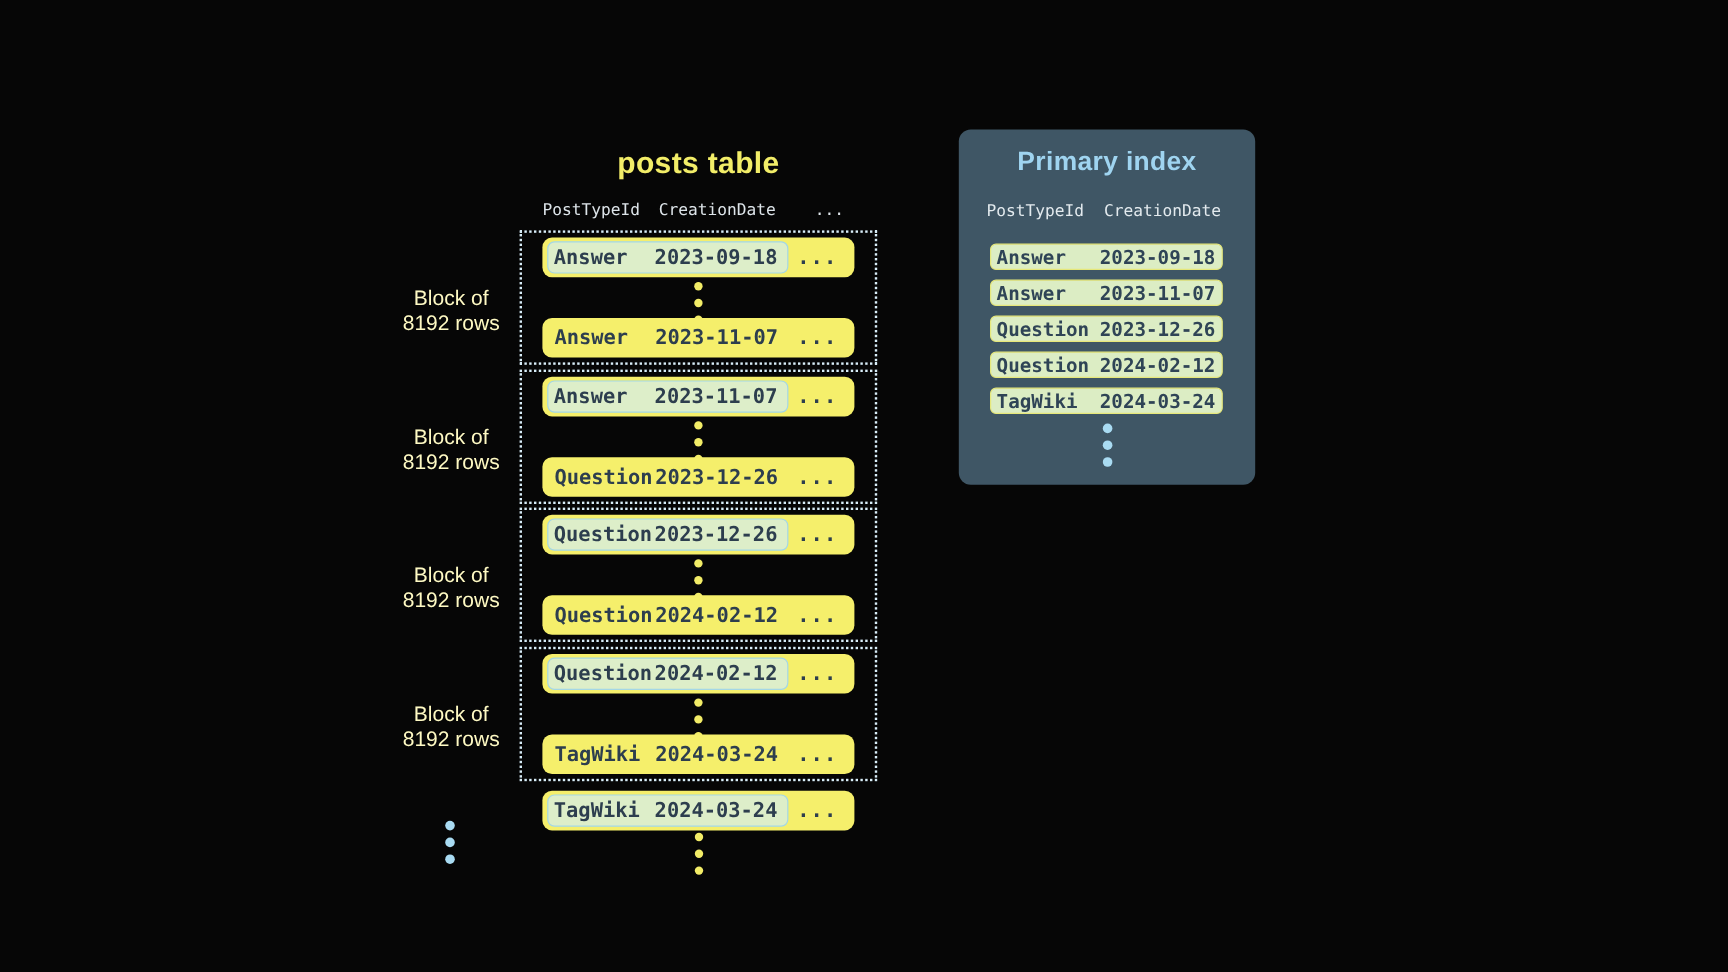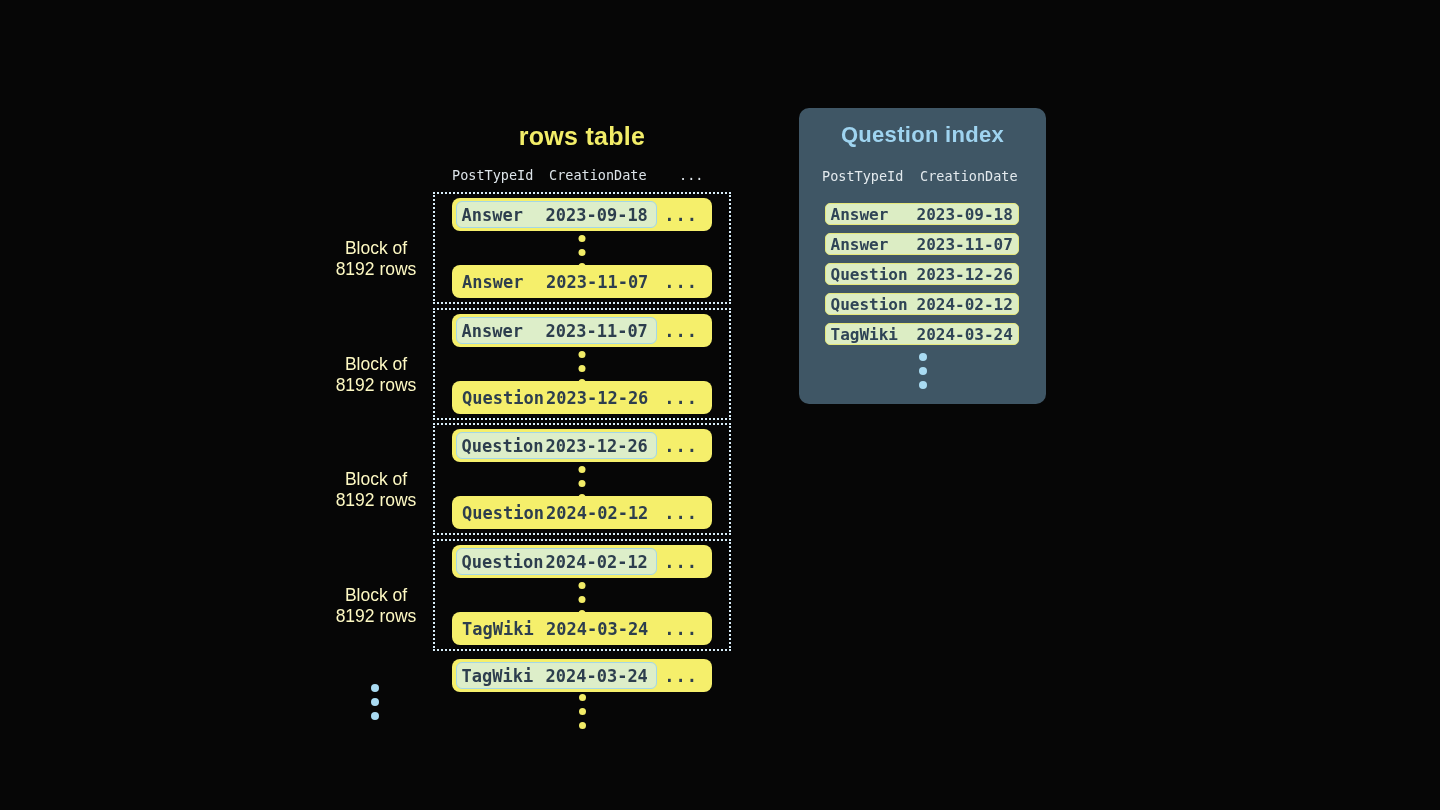--- a/index.html
+++ b/index.html
@@ -62,21 +62,21 @@
   .ir0{top:95px;} .ir1{top:125px;} .ir2{top:155px;} .ir3{top:185px;} .ir4{top:215px;}
   .ix-dots{position:absolute;left:0;right:0;top:245px;display:flex;
            flex-direction:column;align-items:center;gap:6px;}
   .ix-dots i{width:8px;height:8px;border-radius:50%;background:#a9dbf2;display:block;}
 </style>
 </head>
 <body>
 
 <div class="stage">
 
-  <div class="pt-title">rows table</div>
+  <div class="pt-title">posts table</div>
 
   <div class="pt-header">
     <span class="pt-h1">PostTypeId</span>
     <span class="pt-h2">CreationDate</span>
     <span class="pt-h3">...</span>
   </div>
 
   <div class="block-label bl0">
     <div>Block of</div>
     <div>8192 rows</div>
@@ -195,21 +195,21 @@
       <i></i>
       <i></i>
     </div>
   <div class="vdots vdots-blue left-col-dots">
       <i></i>
       <i></i>
       <i></i>
     </div>
 
   <div class="panel">
-    <div class="ix-title">Question index</div>
+    <div class="ix-title">Primary index</div>
     <div class="ix-header">
       <span class="ix-h1">PostTypeId</span>
       <span class="ix-h2">CreationDate</span>
     </div>
 
     <div class="ix-row ir0">
       <span class="type">Answer</span>
       <span class="date">2023-09-18</span>
     </div>
     <div class="ix-row ir1">

